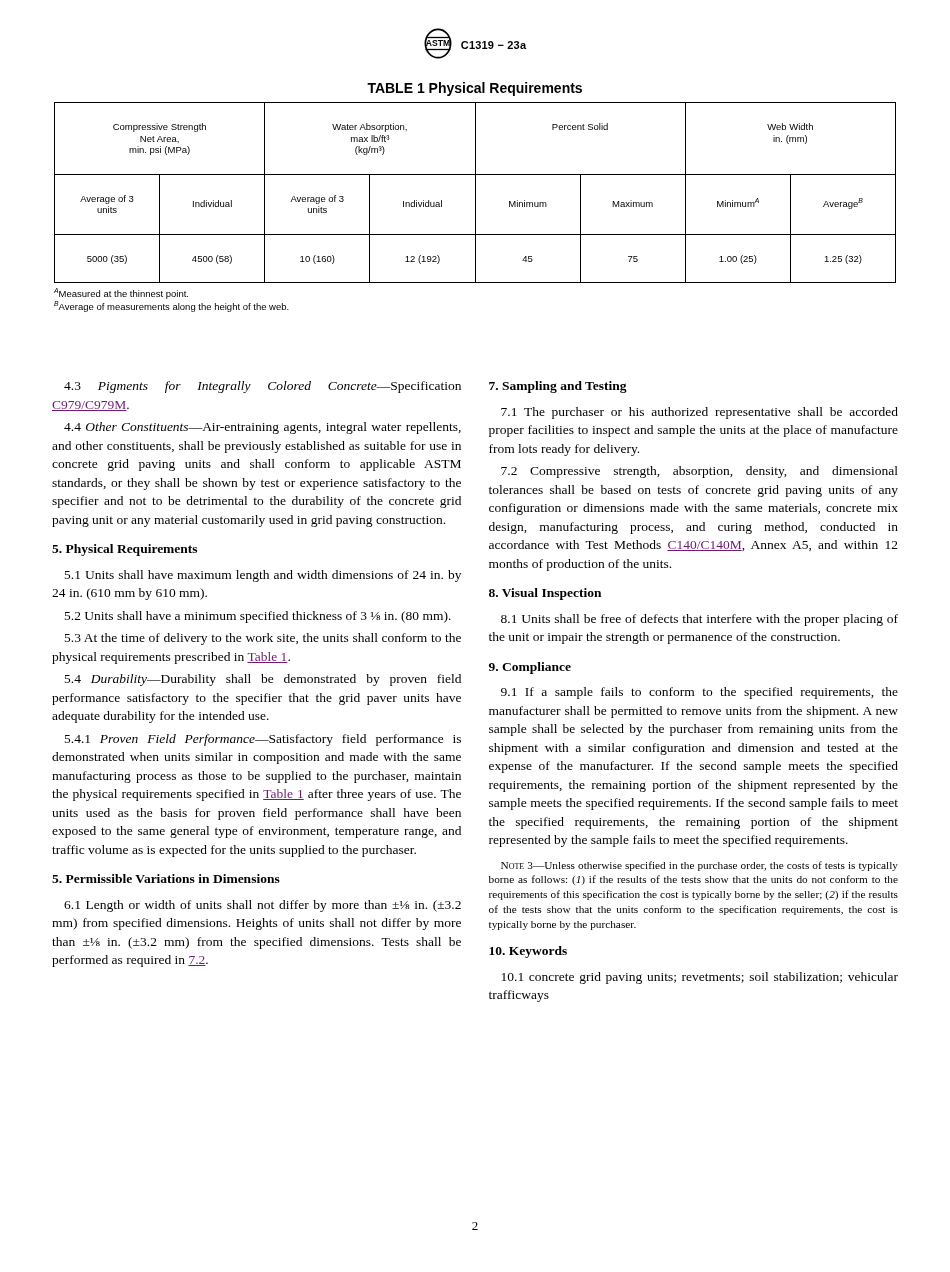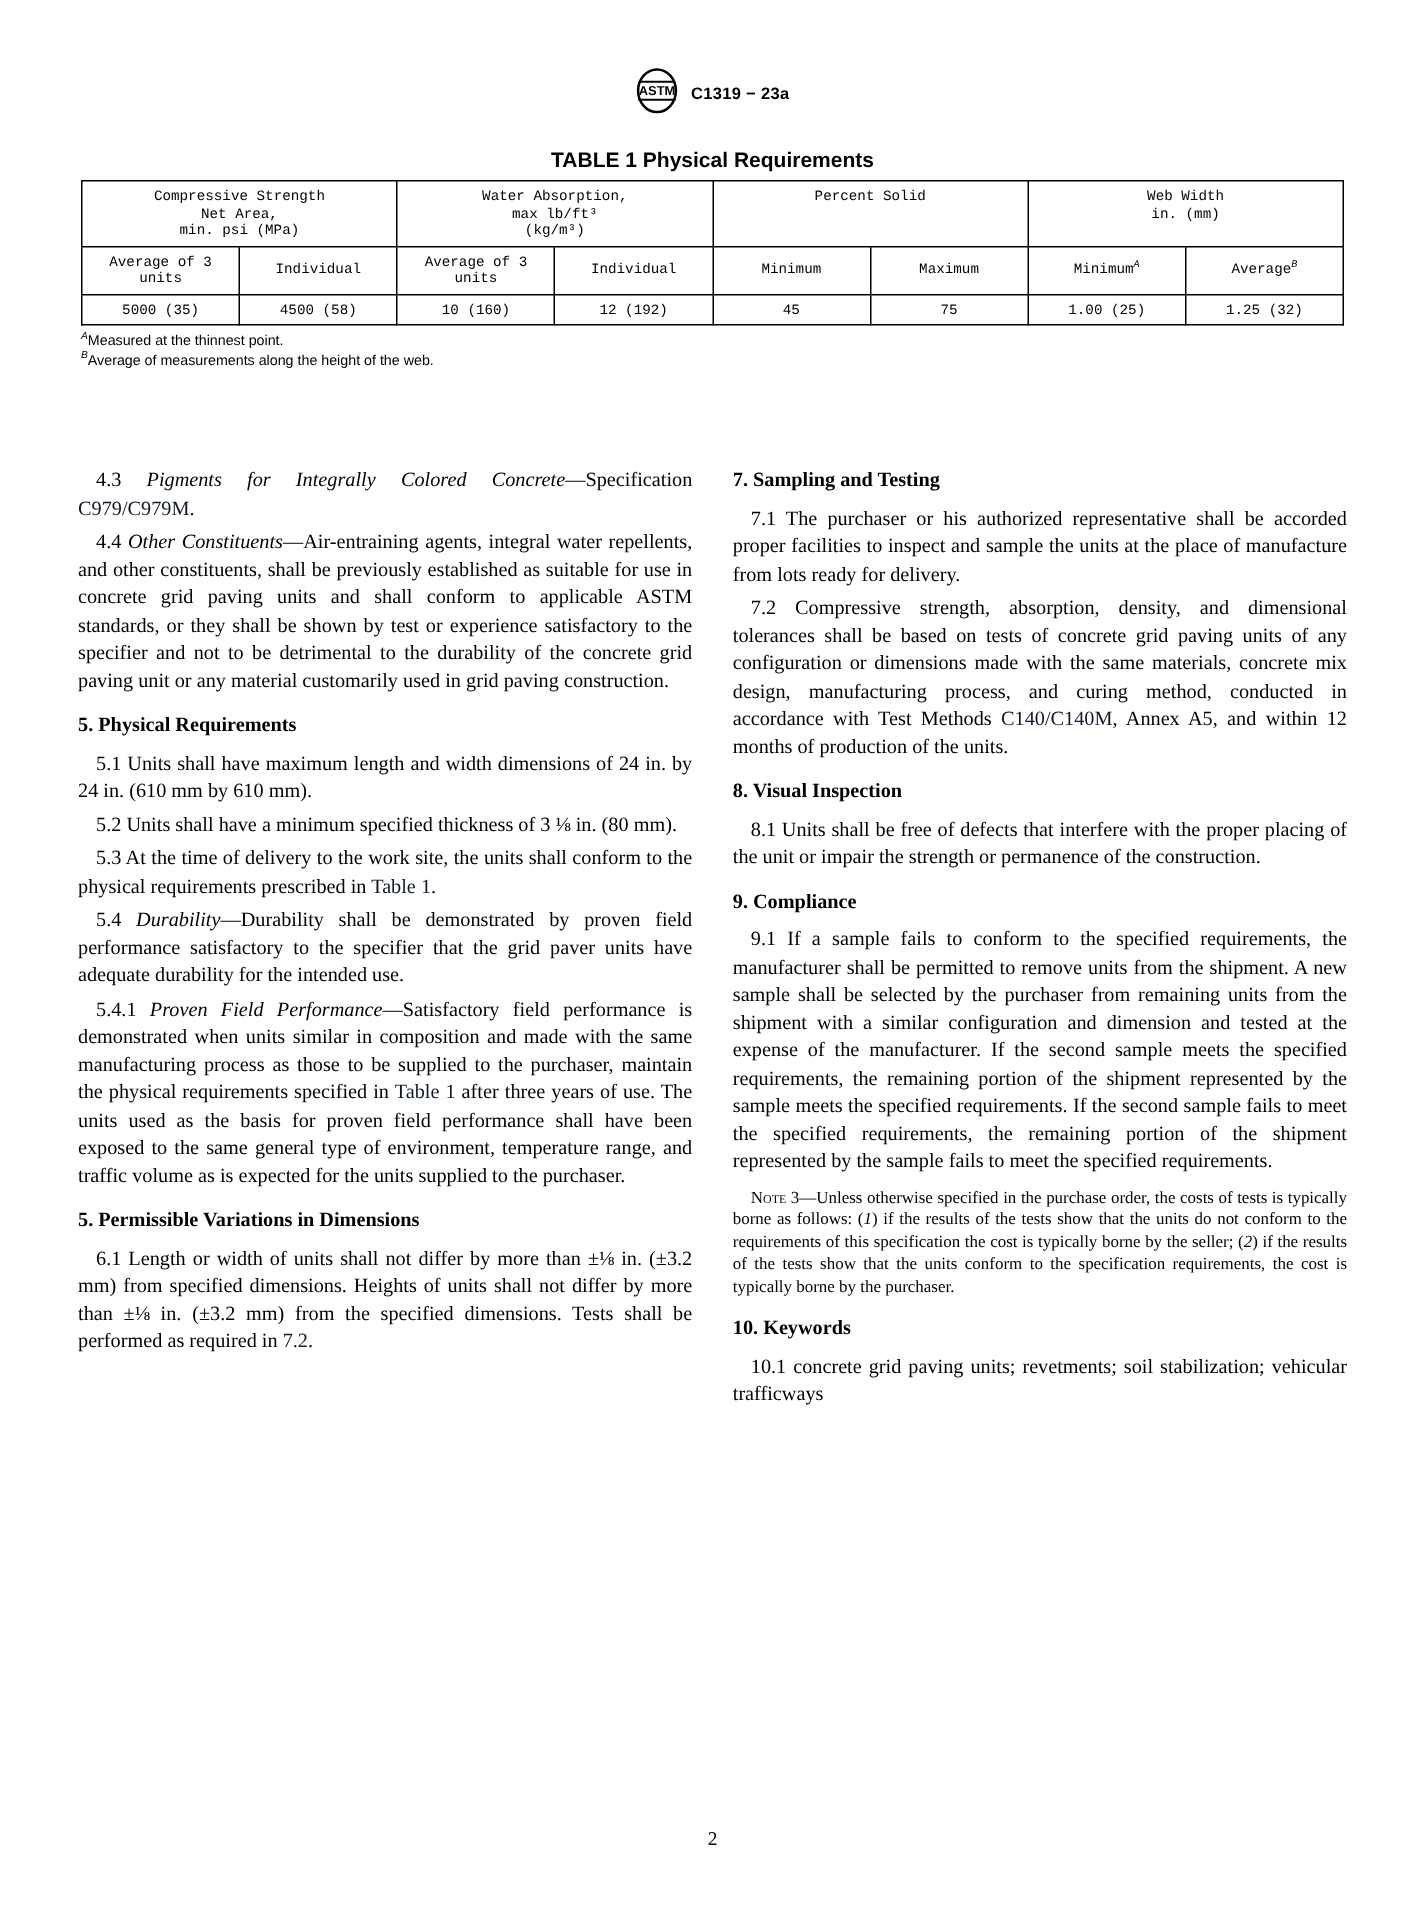--- a/index.html
+++ b/index.html
@@ -9,21 +9,21 @@
     width: 950px;
     height: 1272px;
     margin: 0 auto;
     background: #ffffff;
     color: #000;
     font-family: "Liberation Serif", serif;
     overflow: hidden;
   }
   
   .doc-header {
-    margin-top: 46px;
+    margin-top: 28px;
     display: flex;
     align-items: center;
     justify-content: center;
     gap: 9px;
     height: 34px;
     text-align: center;
   }
   .doc-num {
     font-family: Liberation Sans, sans-serif;
     font-weight: bold;
@@ -44,38 +44,37 @@
     border-collapse: collapse;
     table-layout: fixed;
     font-family: "Liberation Sans", sans-serif;
     font-size: 9.5px;
     line-height: 11.5px;
   }
   table.phys-table th, table.phys-table td {
     border: 1px solid #000;
     font-weight: normal;
     text-align: center;
-    padding: 4px 2px;
-    font-family: Liberation Mono, monospace;
+    padding: 18px 2px;
   }
   th.group-th { vertical-align: top; white-space: pre-line; height: 42px; }
   th.sub-th  { vertical-align: middle; white-space: pre-line; height: 27px; }
   td.data-td { height: 15px; }
   .footnotes {
     width: 842px;
     margin: 4px auto 0 auto;
     font-family: "Liberation Sans", sans-serif;
     font-size: 9.5px;
     line-height: 13px;
     text-align: left;
   }
   sup { font-size: 0.72em; line-height: 0; }
   .i { font-style: italic; }
   .sc { font-variant: small-caps; }
-  .link { color: #0f172a; }
+  .link { color: #701a75; text-decoration: underline; }
   
   .columns {
     display: flex;
     gap: 27px;
     margin: 64px 52px 0 52px;
   }
   .col {
     flex: 1 1 0;
     font-size: 13.5px;
     line-height: 18.5px;

